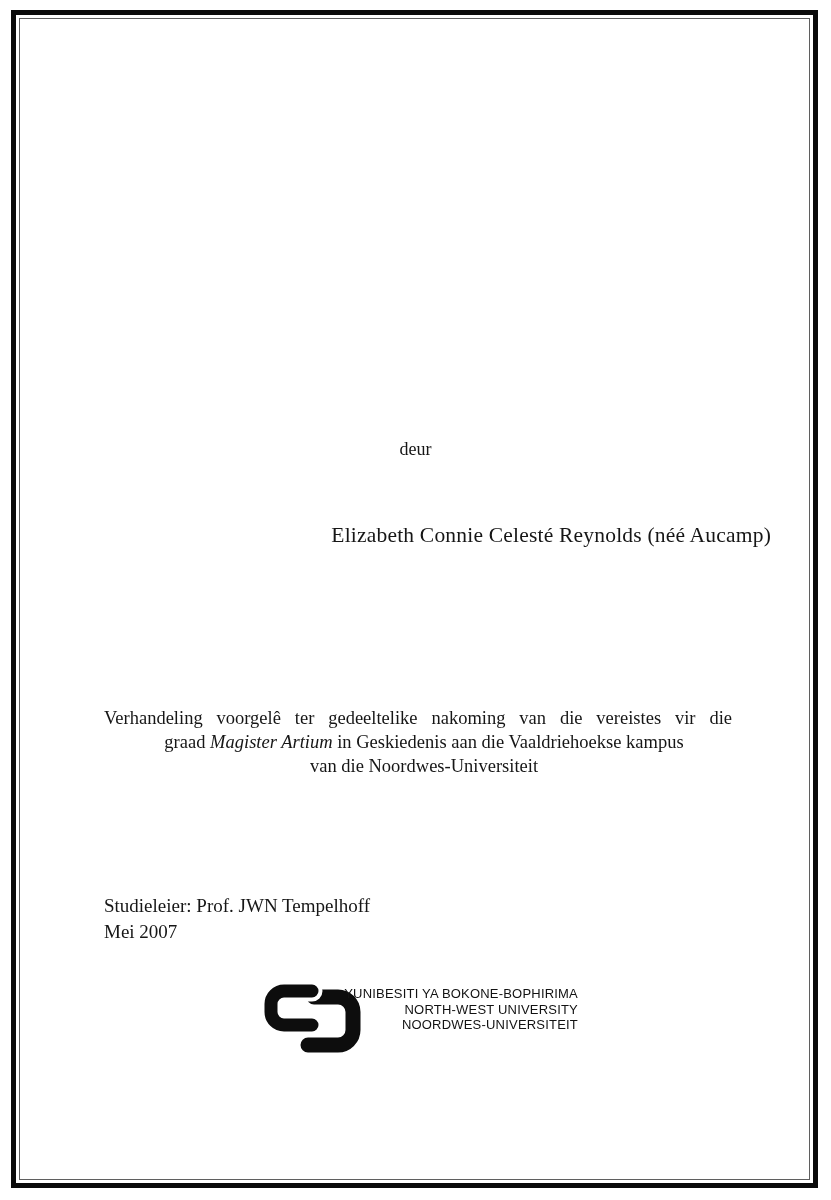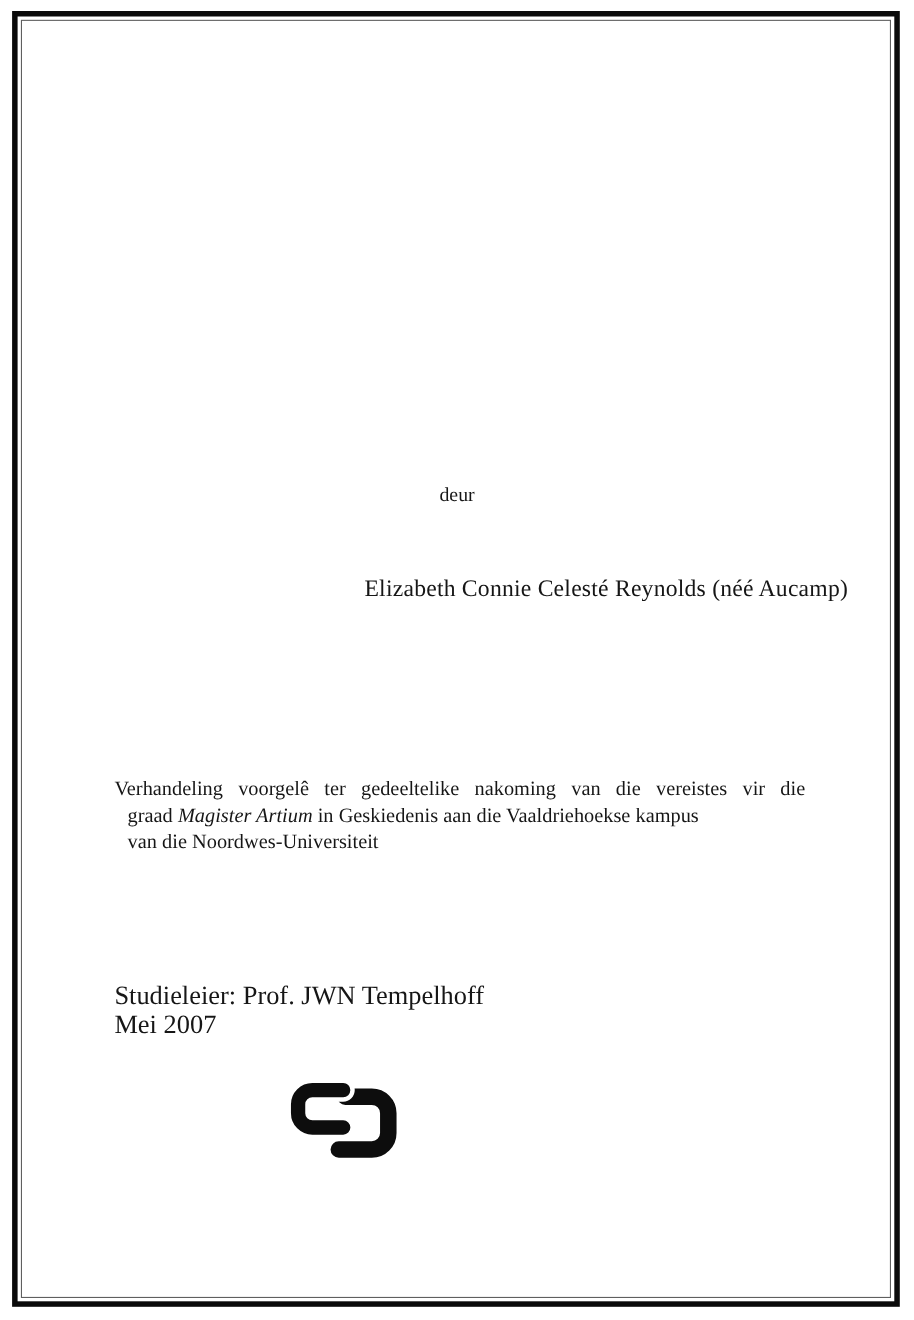--- a/index.html
+++ b/index.html
@@ -60,28 +60,28 @@
     width: 628px;
     top: 662px;
     font-size: 18.5px;
     line-height: 24px;
   }
   .decl-line1 {
     text-align: justify;
     text-align-last: justify;
     margin-top: 44px;
   }
-  .decl-line2, .decl-line3 { text-align: left; margin-left: 12px; }
+  .decl-line2, .decl-line3 { text-align: center; margin-left: 12px; }
   .it { font-style: italic; }
 
   .supervisor-block {
     position: absolute;
     left: 104px;
     top: 893px;
-    font-size: 24px;
+    font-size: 19px;
     line-height: 26px;
   }
 
   .logo {
     position: absolute;
     left: 258px;
     top: 975px;
     width: 330px;
     height: 84px;
   }
@@ -130,15 +130,20 @@
   </div>
 
   <div class="logo">
     <svg class="logo-mark" viewBox="0 0 110 82" xmlns="http://www.w3.org/2000/svg" aria-hidden="true">
       <g fill="none" stroke-linecap="round" stroke-linejoin="round">
         <path d="M50 70 H80 A15 15 0 0 0 95 55 V37 A15 15 0 0 0 80 22 H56" stroke="#0d0d0d" stroke-width="15"></path>
         <path d="M54 16 H26 A13 13 0 0 0 13 29 v8 A13 13 0 0 0 26 50 H54" stroke="#ffffff" stroke-width="21"></path>
         <path d="M54 16 H26 A13 13 0 0 0 13 29 v8 A13 13 0 0 0 26 50 H54" stroke="#0d0d0d" stroke-width="13"></path>
       </g>
     </svg>
+    <div class="logo-text">
+      <div>YUNIBESITI YA BOKONE-BOPHIRIMA</div>
+      <div>NORTH-WEST UNIVERSITY</div>
+      <div>NOORDWES-UNIVERSITEIT</div>
+    </div>
   </div>
 
 </div>
 
 </body></html>

